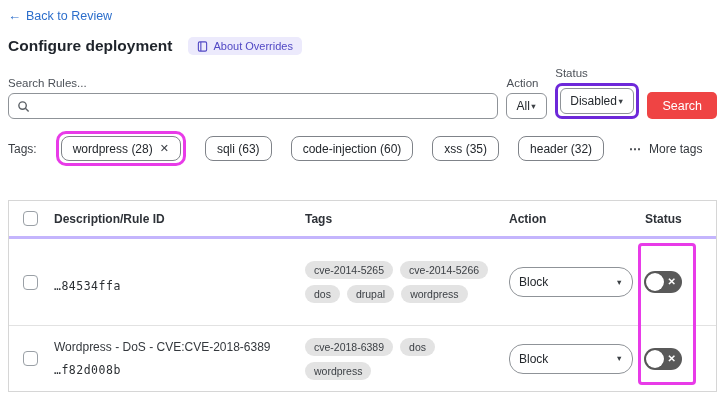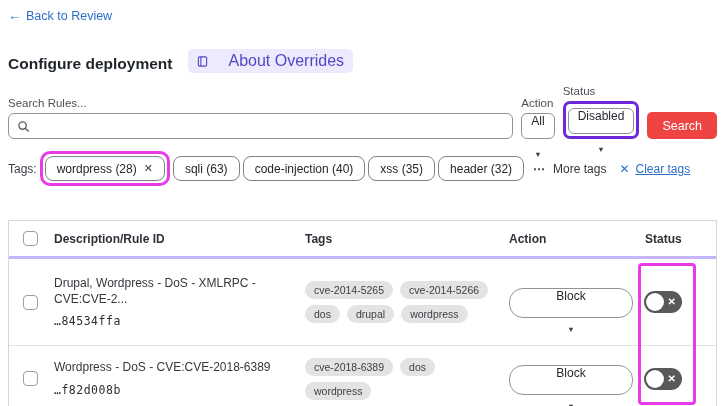--- a/index.html
+++ b/index.html
@@ -7,37 +7,37 @@
   body { font-family:"Liberation Sans", sans-serif; color:#2e3238; }
   .page { position:relative; width:725px; height:406px; background:#fff; padding:6px 8px 0 8px; overflow:hidden; }
 
   
   .back-link { display:inline-flex; align-items:center; gap:5px; color:#2c6ecb; font-size:12.5px; text-decoration:none; cursor:pointer; }
   .back-link .arrow { font-size:13px; }
 
   
   .heading-row { display:flex; align-items:flex-end; gap:16px; margin-top:13px; }
   .page-title { font-size:15.5px; font-weight:700; color:#1f242b; }
-  .about-badge { display:inline-flex; align-items:center; gap:20px; background:#eceafc; color:#5148c4; font-size:16px; padding:3px 9px; border-radius:5px; cursor:pointer;margin-top:12px; }
+  .about-badge { display:inline-flex; align-items:center; gap:5px; background:#eceafc; color:#5148c4; font-size:11px; padding:3px 9px; border-radius:5px; cursor:pointer; }
   .about-badge svg { display:block; }
 
   
   .filter-row { display:flex; align-items:flex-end; gap:8px; margin-top:12px; }
   .field { display:flex; flex-direction:column; gap:4px; }
   .field-label { font-size:11.5px; color:#4c5158; }
   .search-group { flex:1; }
   .search-box { display:flex; align-items:center; gap:7px; border:1px solid #8f9398; border-radius:6px; height:26px; padding:0 8px; background:#fff; }
   .search-box input { border:none; outline:none; flex:1; font-size:12px; font-family:"Liberation Sans", sans-serif; background:transparent; }
-  .select-box { display:inline-flex; align-items:center; justify-content:space-between; gap:22px; border:1px solid #8f9398; border-radius:6px; background:#fff; height:26px; padding:0 9px; font-size:12px; color:#24282d; cursor:pointer; white-space:nowrap;flex-direction:column; }
+  .select-box { display:inline-flex; align-items:center; justify-content:space-between; gap:0; border:1px solid #8f9398; border-radius:6px; background:#fff; height:26px; padding:0 9px; font-size:12px; color:#24282d; cursor:pointer; white-space:nowrap; }
   .caret { font-size:7.5px; color:#3c4045; }
   .hl-status { border:3px solid #6d28d9; border-radius:7px; padding:2px; }
   .search-btn { background:#ef4444; color:#fff; border:none; border-radius:5px; height:27px; padding:0 15px; font-size:12.5px; font-weight:500; font-family:"Liberation Sans", sans-serif; cursor:pointer; }
 
   
-  .tags-bar { display:flex; align-items:center; gap:3px; margin-top:12px; }
+  .tags-bar { display:flex; align-items:center; gap:19px; margin-top:12px; }
   .tags-label { font-size:12px; color:#3a3e44; }
   .chip { display:inline-flex; align-items:center; gap:7px; border:1px solid #7f8archive389; border:1px solid #7f8389; border-radius:8px; background:#fff; height:25px; padding:0 11px; font-size:12px; color:#24282d; cursor:pointer; white-space:nowrap; }
   .chip .chip-x { font-size:11px; color:#3a3e44; }
   .hl-chip { border:3px solid #e83be8; border-radius:10px; padding:2px; display:inline-flex; }
   .more-tags { display:inline-flex; align-items:center; gap:7px; font-size:12px; color:#33373c; cursor:pointer; margin-left:6px; white-space:nowrap; }
   .more-tags .dots { font-weight:700; letter-spacing:1px; color:#33373c; }
   .clear-tags { display:inline-flex; align-items:center; gap:6px; color:#2c6ecb; font-size:12px; cursor:pointer; margin-left:10px; white-space:nowrap; }
   .clear-tags .label { text-decoration:underline; }
 
   
@@ -121,21 +121,21 @@
     <span class="hl-chip">
       <span class="chip">
         <span>wordpress (28)</span>
         <span class="chip-x">✕</span>
       </span>
     </span>
     <span class="chip">
       <span>sqli (63)</span>
     </span>
     <span class="chip">
-      <span>code-injection (40)</span>
+      <span>code-injection (60)</span>
     </span>
     <span class="chip">
       <span>xss (35)</span>
     </span>
     <span class="chip">
       <span>header (32)</span>
     </span>
     <span class="more-tags">
       <span class="dots">⋯</span>
       <span>More tags</span>
@@ -156,21 +156,20 @@
       <div class="th">Tags</div>
       <div class="th" style="padding-left:8px;">Action</div>
       <div class="th">Status</div>
     </div>
 
     <div class="t-row t-body-row-0">
       <div class="cb-cell">
         <div class="checkbox"></div>
       </div>
       <div class="desc-cell">
-        <div class="desc-text">Drupal, Wordpress - DoS - XMLRPC - CVE:CVE-2...</div>
         <div class="rule-id">…84534ffa</div>
       </div>
       <div class="pills">
         <span class="pill">cve-2014-5265</span>
         <span class="pill">cve-2014-5266</span>
         <span class="pill">dos</span>
         <span class="pill">drupal</span>
         <span class="pill">wordpress</span>
       </div>
       <div class="action-cell">

